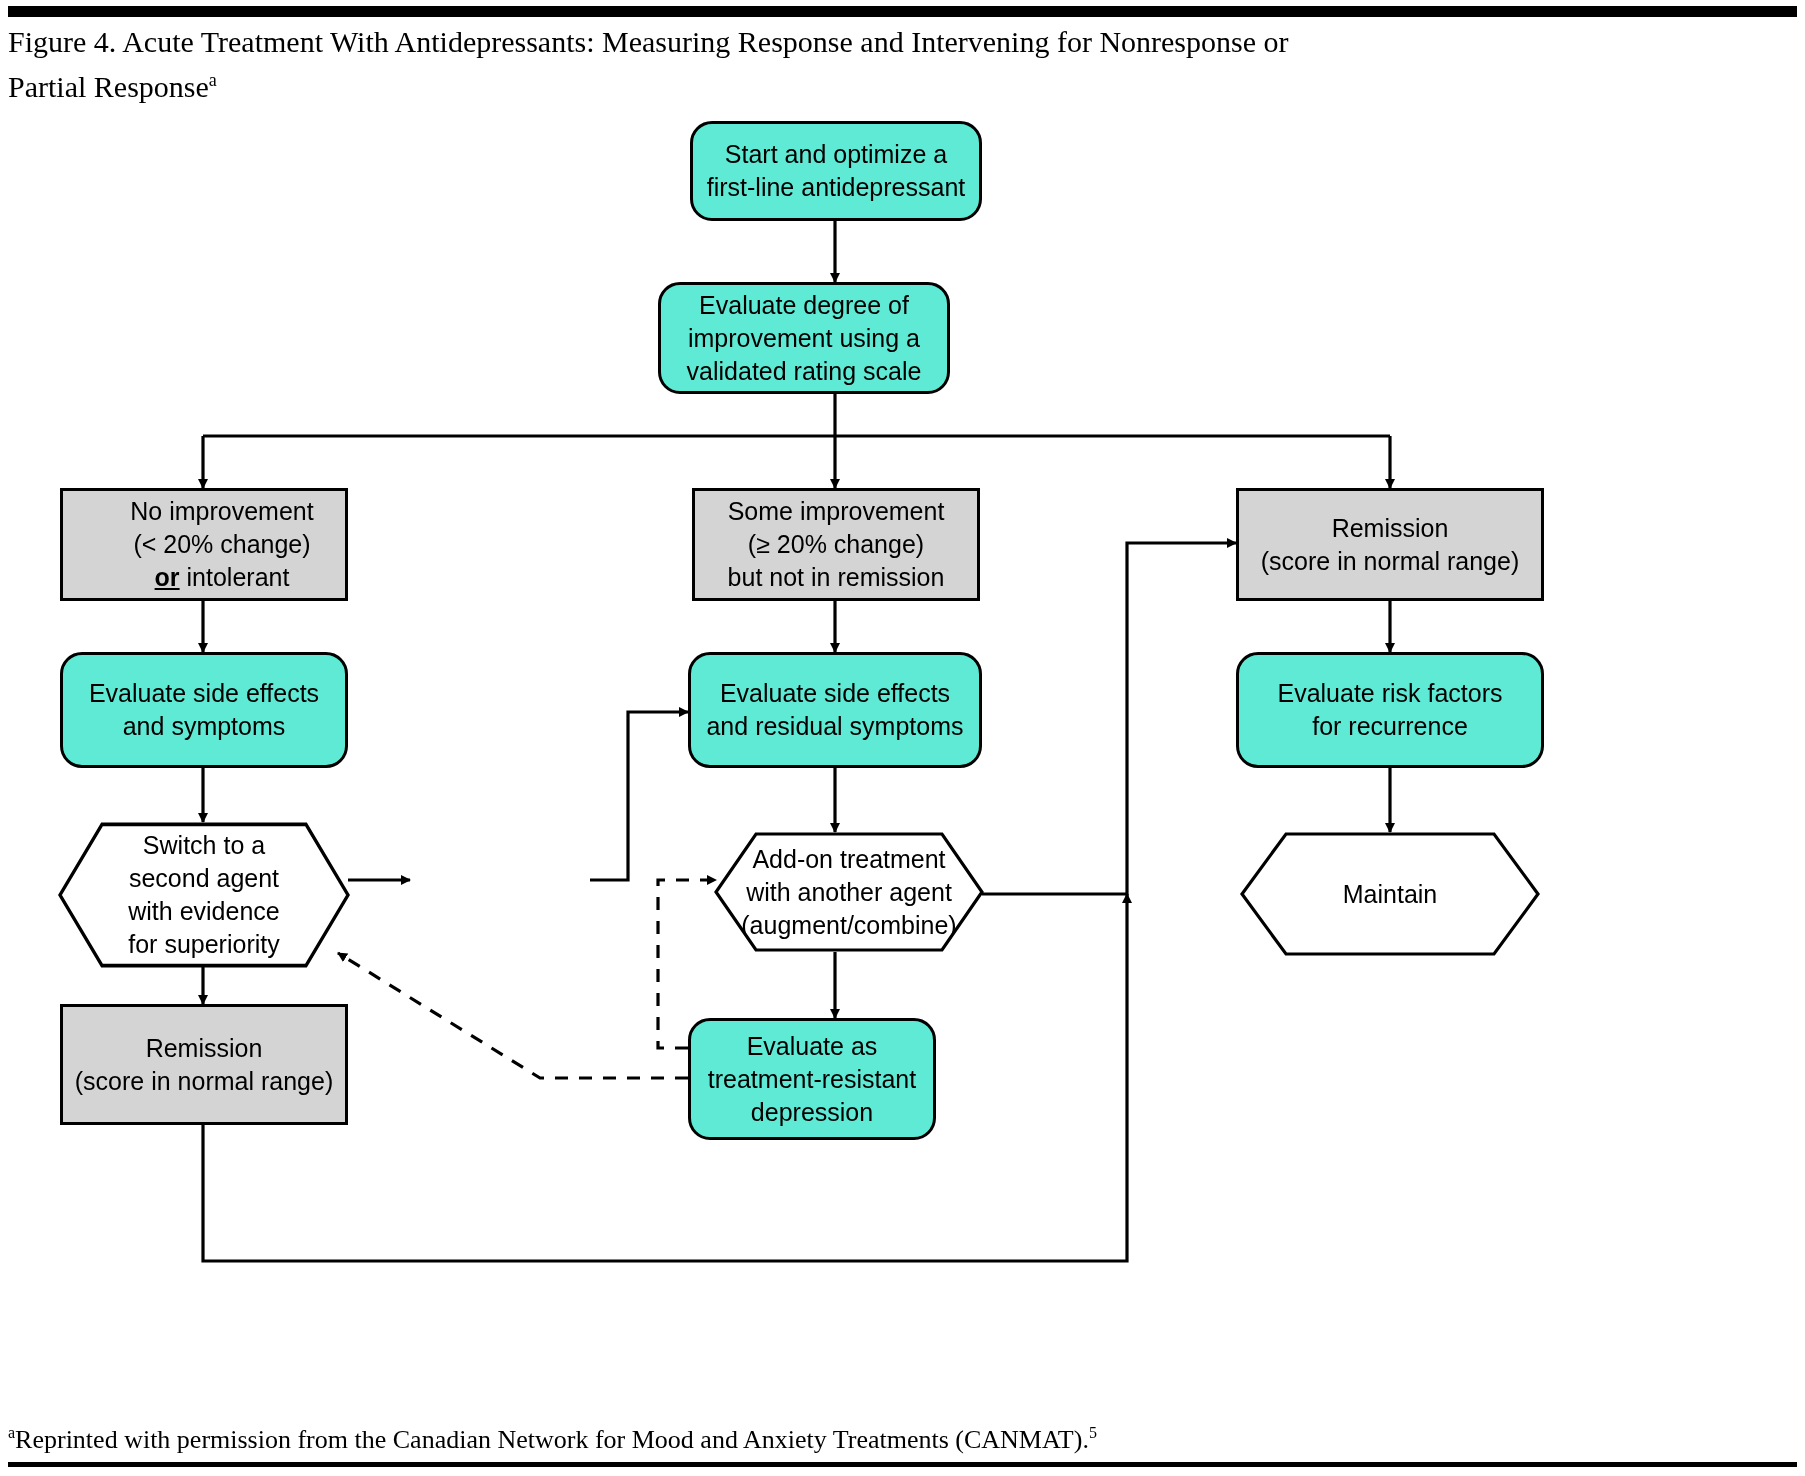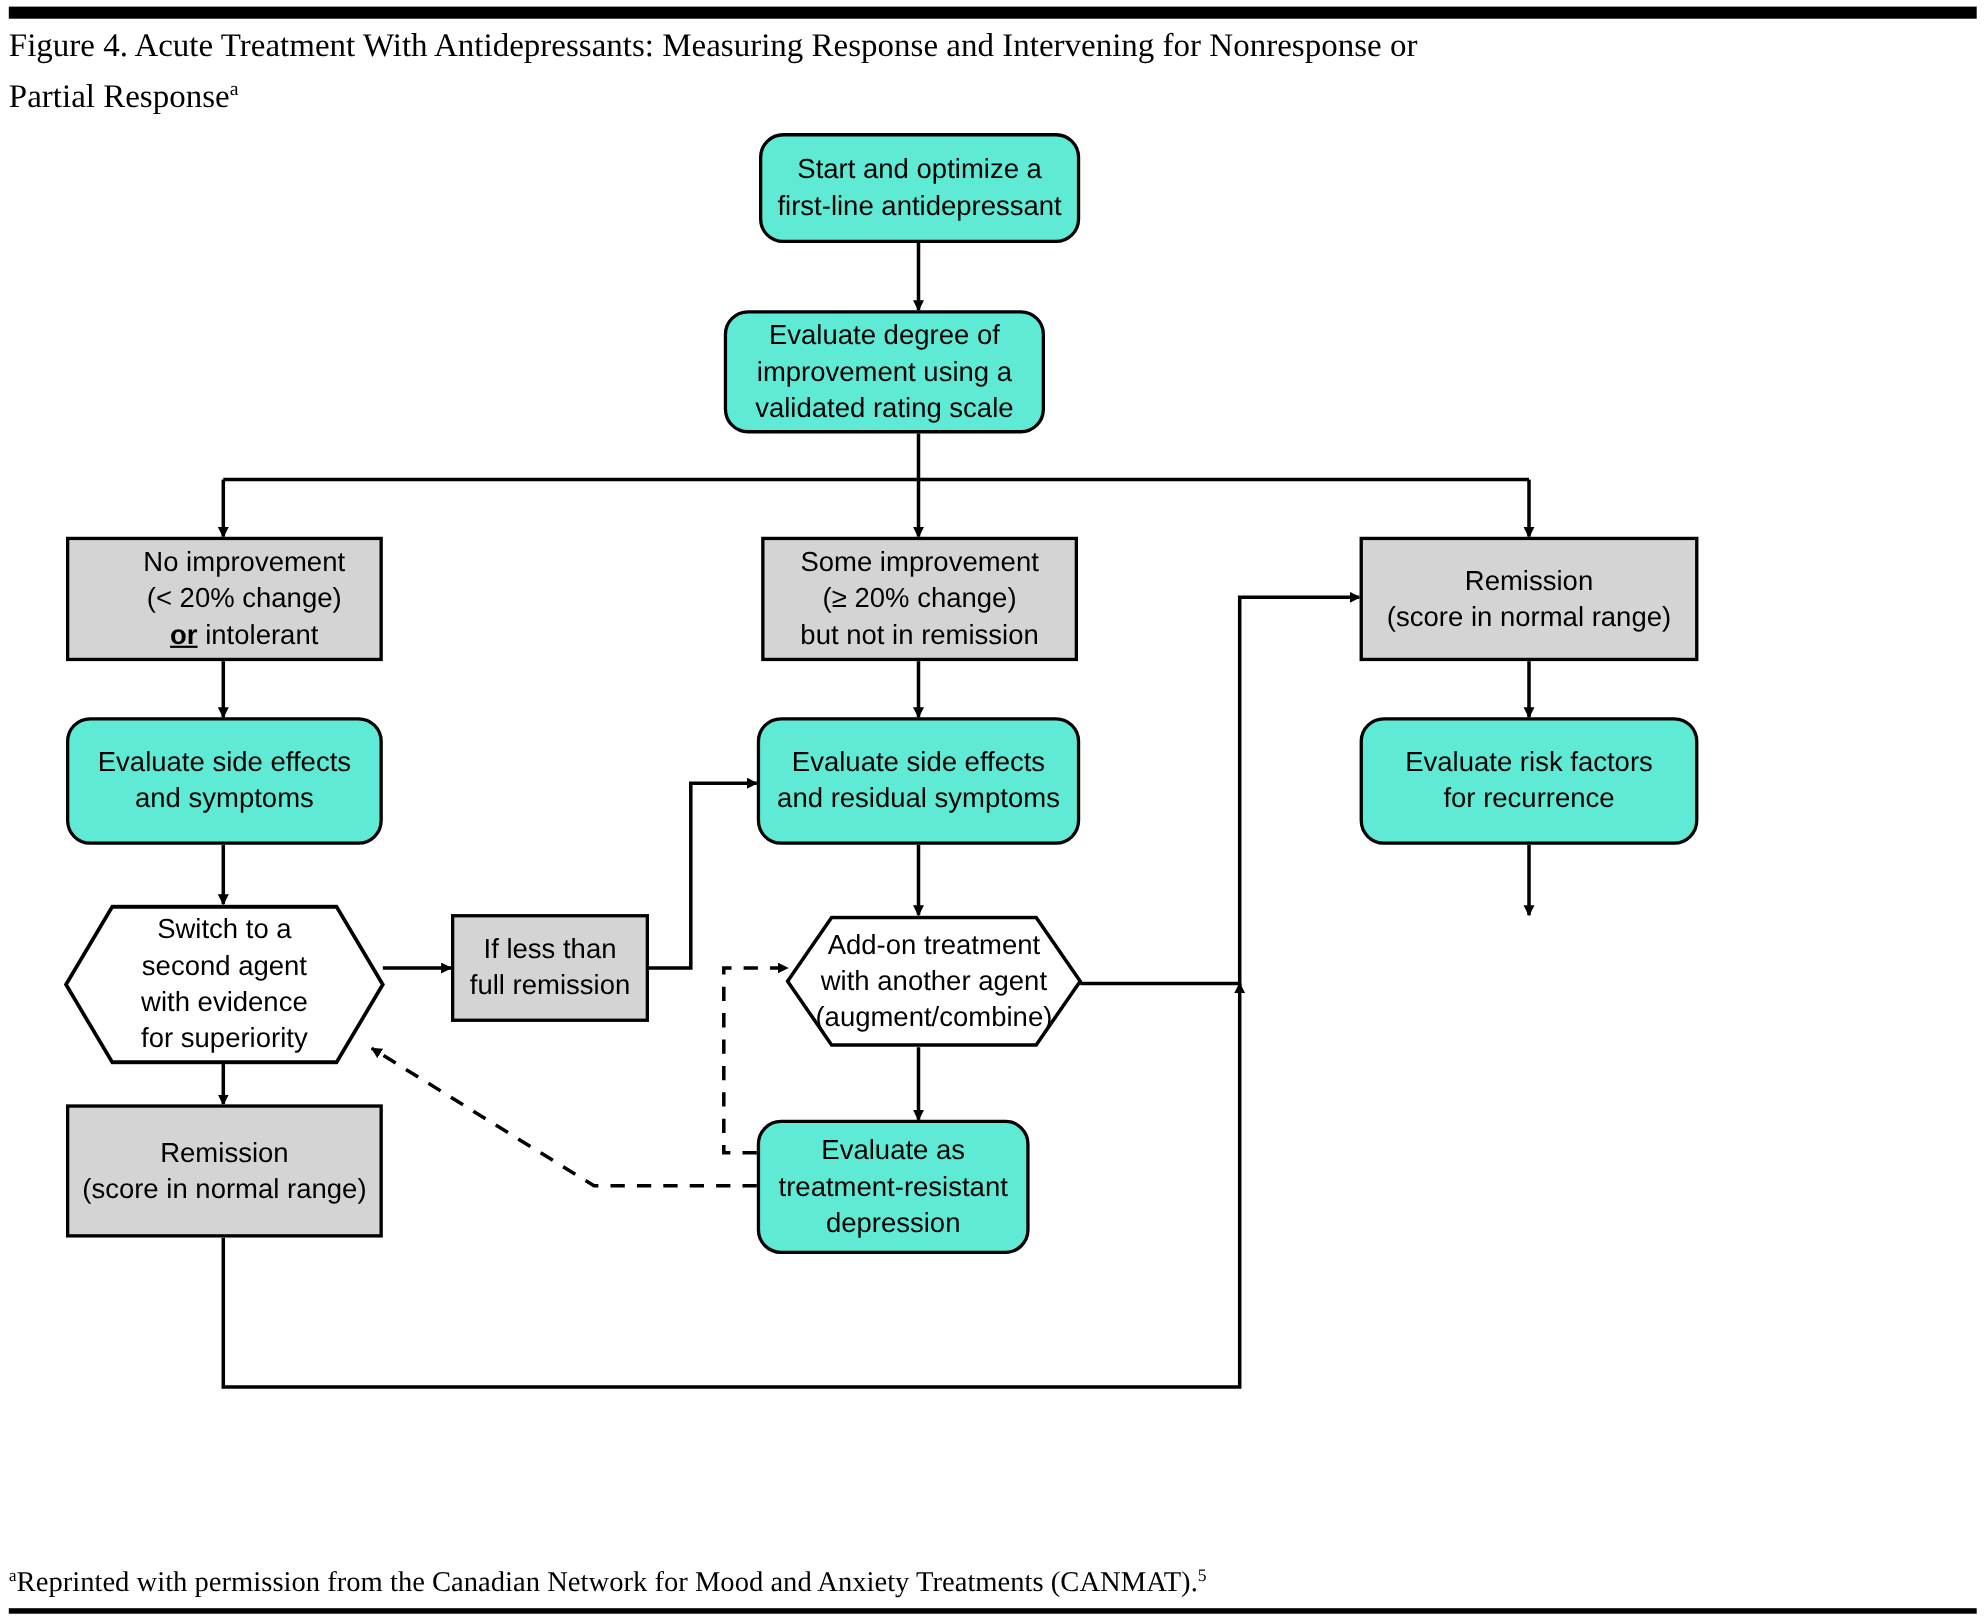--- a/index.html
+++ b/index.html
@@ -243,38 +243,40 @@
         <polygon points="44,2 248,2 290,62 248,122 44,122 2,62" fill="#ffffff" stroke="#000" stroke-width="3.2"></polygon>
       </svg>
       <span class="lbl">
           <div>Switch to a</div>
           <div>second agent</div>
           <div>with evidence</div>
           <div>for superiority</div>
         </span>
     </div>
 
-    <div class="node n-rect" style="left:410px; top:735px; width:180px; height:98px;">
-      <span class="lbl">
-          <div>If less than</div>
-          <div>full remission</div>
-        </span>
-    </div>
 
     <div class="node n-hex" style="left:714px; top:736px; width:270px; height:120px;">
       <svg class="hexsvg" viewBox="0 0 270 120" preserveAspectRatio="none">
         <polygon points="42,2 228,2 268,60 228,118 42,118 2,60" fill="#ffffff" stroke="#000" stroke-width="3.2"></polygon>
       </svg>
       <span class="lbl">
           <div>Add-on treatment</div>
           <div>with another agent</div>
           <div>(augment/combine)</div>
         </span>
     </div>
 
+    <div class="node n-hex" style="left:1240px; top:736px; width:300px; height:124px;">
+      <svg class="hexsvg" viewBox="0 0 300 124" preserveAspectRatio="none">
+        <polygon points="46,2 254,2 298,62 254,122 46,122 2,62" fill="#ffffff" stroke="#000" stroke-width="3.2"></polygon>
+      </svg>
+      <span class="lbl">
+          <div>Maintain</div>
+        </span>
+    </div>
 
     <div class="node n-rect" style="left:60px; top:908px; width:288px; height:121px;">
       <span class="lbl">
           <div>Remission</div>
           <div>(score in normal range)</div>
         </span>
     </div>
 
     <div class="node n-round" style="left:688px; top:922px; width:248px; height:122px;">
       <span class="lbl">

